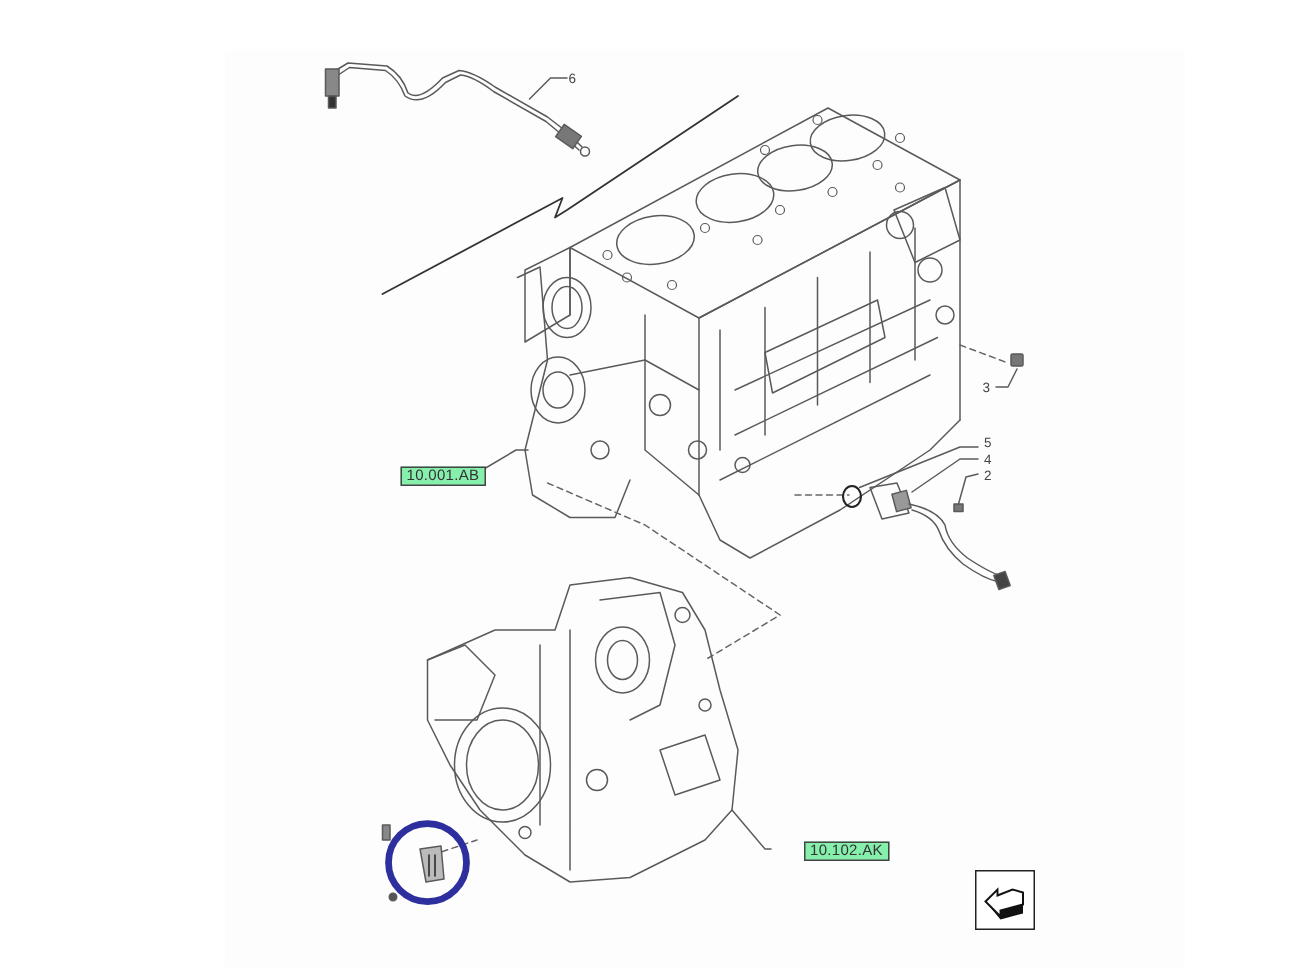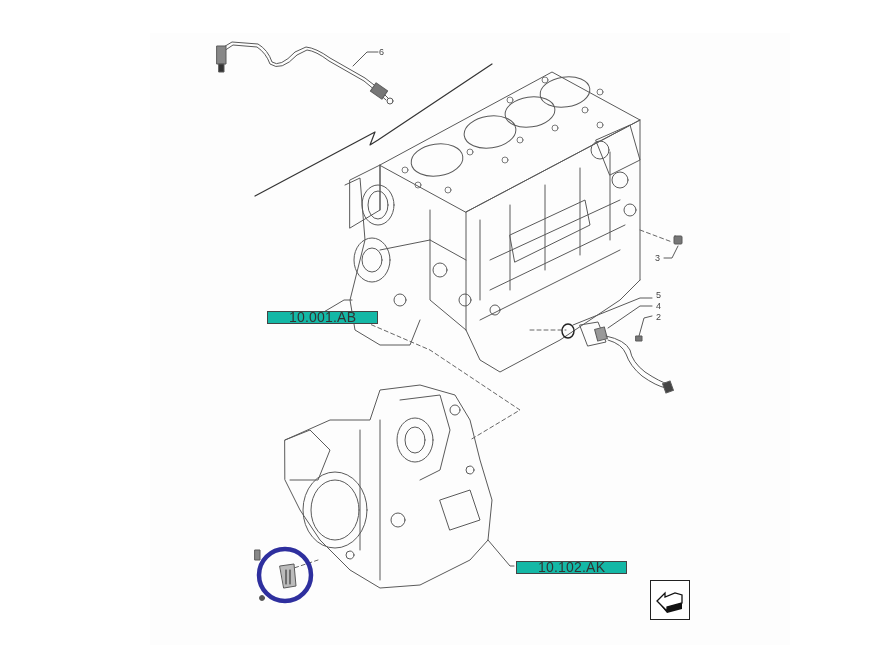--- a/index.html
+++ b/index.html
@@ -1,21 +1,21 @@
 <!DOCTYPE html>
 <html><head>
 <meta charset="utf-8">
 <style>
   html, body { margin:0; padding:0; background:#ffffff; }
   body { width:869px; height:645px; position:relative; overflow:hidden;
          font-family:"Liberation Sans", sans-serif; }
   #canvas { position:absolute; left:0; top:0; width:869px; height:645px; }
   .sheet { position:absolute; left:150px; top:33px; width:640px; height:612px; background:#fdfdfd; }
-  .ref-box { position:absolute; font-size:14px; color:#333; border:1px solid #444;
-             padding:0 21px; line-height:11px; background:#14b8a6; letter-spacing:0.2px; }
+  .ref-box { position:absolute; font-size:10px; color:#333; border:1px solid #444;
+             padding:0 3px; line-height:11px; background:#86efac; letter-spacing:0.2px; }
   .callout { position:absolute; font-size:9px; color:#444; line-height:10px; }
   .nav-icon { position:absolute; left:650px; top:580px; width:40px; height:40px;
               border:1.5px solid #222; background:#fff; box-sizing:border-box; }
 </style>
 </head>
 <body>
 
 <div class="sheet"></div>
 
 <svg id="canvas" viewBox="0 0 869 645" xmlns="http://www.w3.org/2000/svg">
@@ -133,21 +133,21 @@
       <path d="M286 570 L286 584 M290 570 L290 584" stroke="#222"></path>
     </g>
 
     <path d="M317 316 L344 300 L352 300"></path>
   </g>
 
   <circle cx="285" cy="575" r="26" fill="none" stroke="#2e2f9e" stroke-width="4.5"></circle>
 </svg>
 
 <div class="ref-box" style="left:267px;top:311px;">10.001.AB</div>
-<div class="ref-box" style="left:516px;top:561px;">10.102.AK</div>
+<div class="ref-box" style="left:536px;top:561px;">10.102.AK</div>
 
 <div class="callout" style="left:379px;top:47px;">6</div>
 <div class="callout" style="left:655px;top:253px;">3</div>
 <div class="callout" style="left:656px;top:290px;">5</div>
 <div class="callout" style="left:656px;top:301px;">4</div>
 <div class="callout" style="left:656px;top:312px;">2</div>
 
 <div class="nav-icon">
   <svg width="37" height="37" viewBox="0 0 37 37">
     <path d="M6 20 L14 12 L14 16 L24 12 L31 14 L31 22 L16 26 L16 30 Z" fill="#fff" stroke="#111" stroke-width="1.3"></path>

